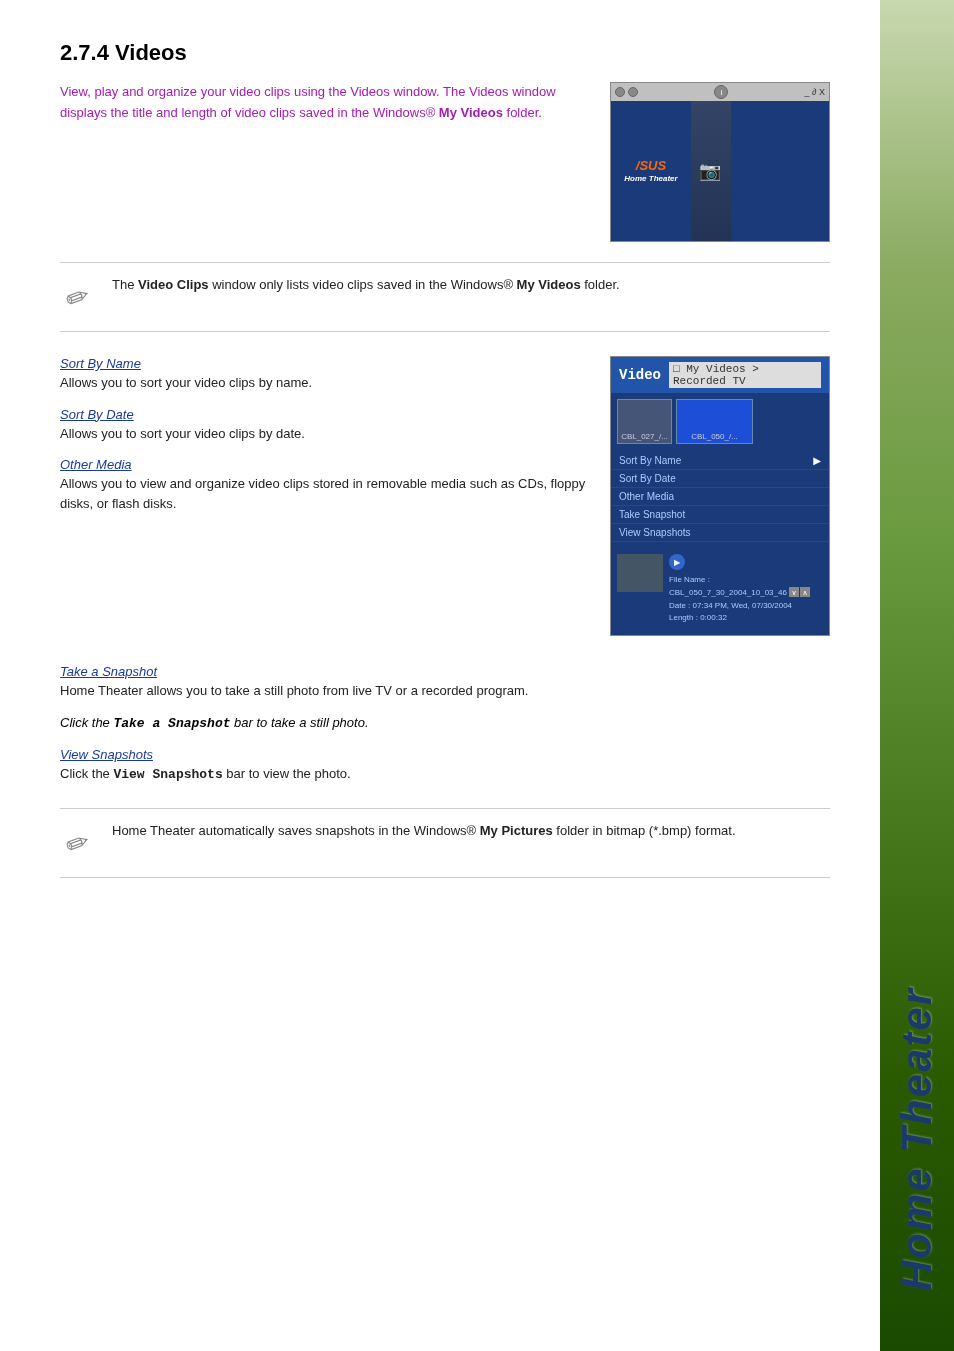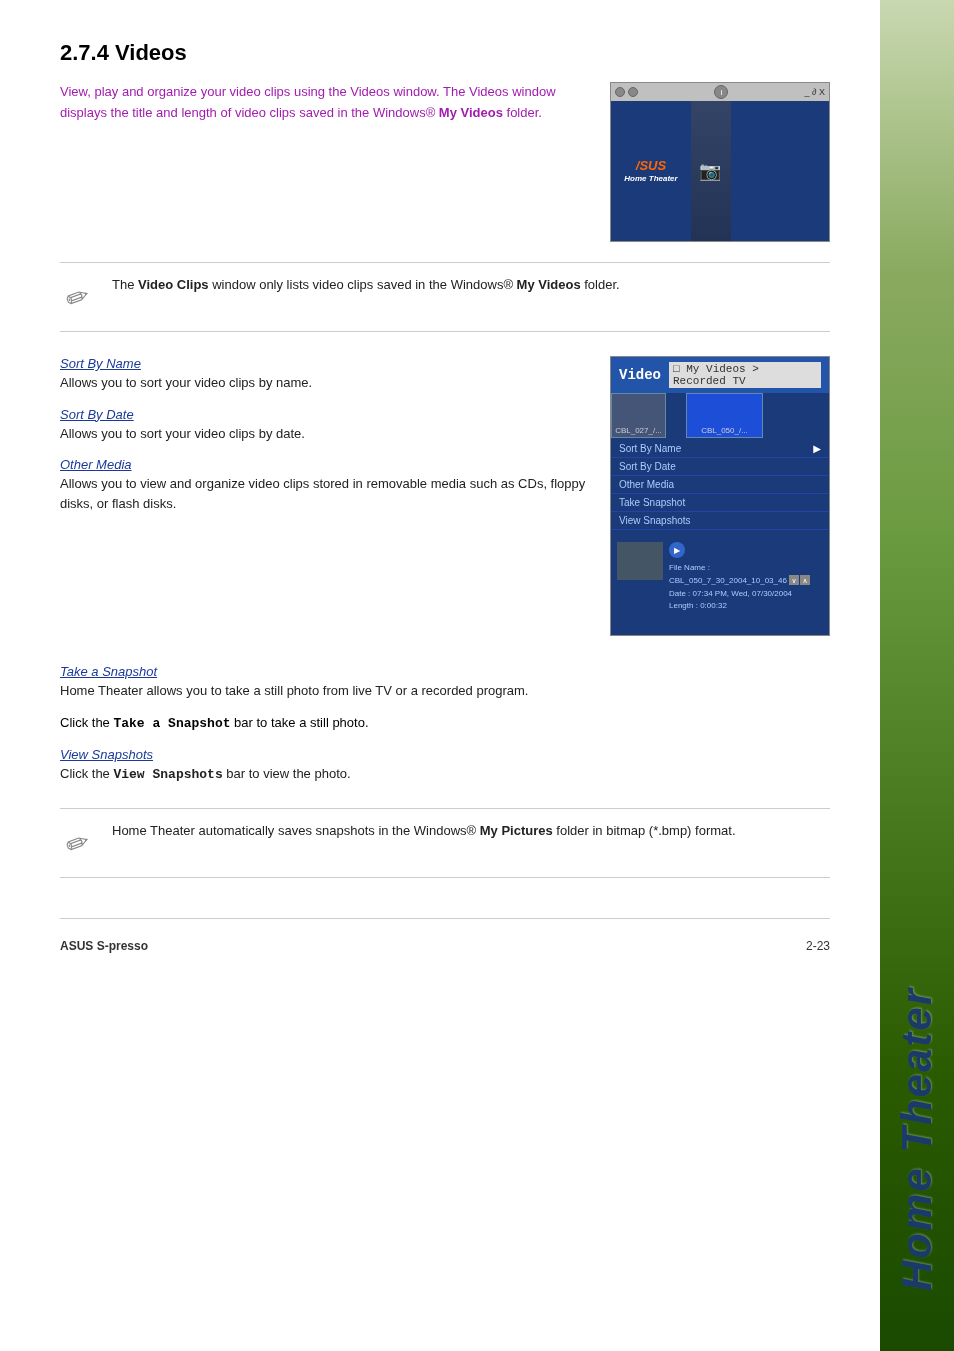--- a/index.html
+++ b/index.html
@@ -352,21 +352,21 @@
         </div>
       </div>
 
       <div class="video-screenshot">
         <div style="background:#2255aa;padding:5px 8px;display:flex;align-items:center;gap:8px;font-family:Liberation Mono, monospace;">
           <span style="color:white;font-size:14px;font-weight:bold;">Video</span>
           <div style="flex:1;background:#ddd;font-size:11px;padding:1px 4px;color:#333;">
             <span>□</span> My Videos &gt; Recorded TV
           </div>
         </div>
-        <div style="background:#1a3a7a;display:flex;gap:20px;">
+        <div style="background:#1a3a7a;padding:6px;display:flex;gap:4px;">
           <div style="width:55px;height:45px;background:#445577;border:1px solid #6688aa;display:flex;align-items:flex-end;justify-content:center;padding-bottom:2px;">
             <span style="font-size:8px;color:#ccd;">CBL_027_/...</span>
           </div>
           <div style="width:77px;height:45px;background:#1d4ed8;border:1px solid #6688aa;display:flex;align-items:flex-end;justify-content:center;padding-bottom:2px;">
             <span style="font-size:8px;color:#ccd;">CBL_050_/...</span>
           </div>
         </div>
         <div style="background:#1a3a7a;padding:2px 0;">
           <div style="color:#aaccff;font-size:10px;padding:3px 8px;display:flex;align-items:center;gap:4px;border-bottom:1px solid #2244aa;">
             <span>Sort By Name</span>
@@ -398,21 +398,21 @@
       </div>
     </div>
 
     <div class="other-sections">
 
       <div class="submenu-item">
         <span class="submenu-link">Take a Snapshot</span>
         <div class="submenu-desc">Home Theater allows you to take a still photo from live TV or a recorded program.</div>
       </div>
 
-      <p style="margin: 10px 0 16px 0;font-size:13px;">
+      <p style="margin: 10px 0 16px 0;font-size:13px;font-style:italic;">
         Click the <span class="bold-mono">Take a Snapshot</span> bar to take a still photo.
       </p>
 
       <div class="submenu-item">
         <span class="submenu-link">View Snapshots</span>
         <div class="submenu-desc">
           Click the <span class="bold-mono">View Snapshots</span> bar to view the photo.
         </div>
       </div>
 
@@ -420,23 +420,19 @@
 
     <div class="note-box" style="margin-top:24px;">
       <div class="note-icon">
         <span class="pencil-icon">✏</span>
       </div>
       <div class="note-text">
         Home Theater automatically saves snapshots in the Windows® <strong>My Pictures</strong> folder in bitmap (*.bmp) format.
       </div>
     </div>
 
-    <div class="footer-area">
-      <div class="footer-left">ASUS S-presso</div>
-      <div class="footer-right">2-23</div>
-    </div>
 
   </div>
 
   <div class="right-sidebar">
     <div class="sidebar-text">Home Theater</div>
   </div>
 </div>
 
 </body></html>

